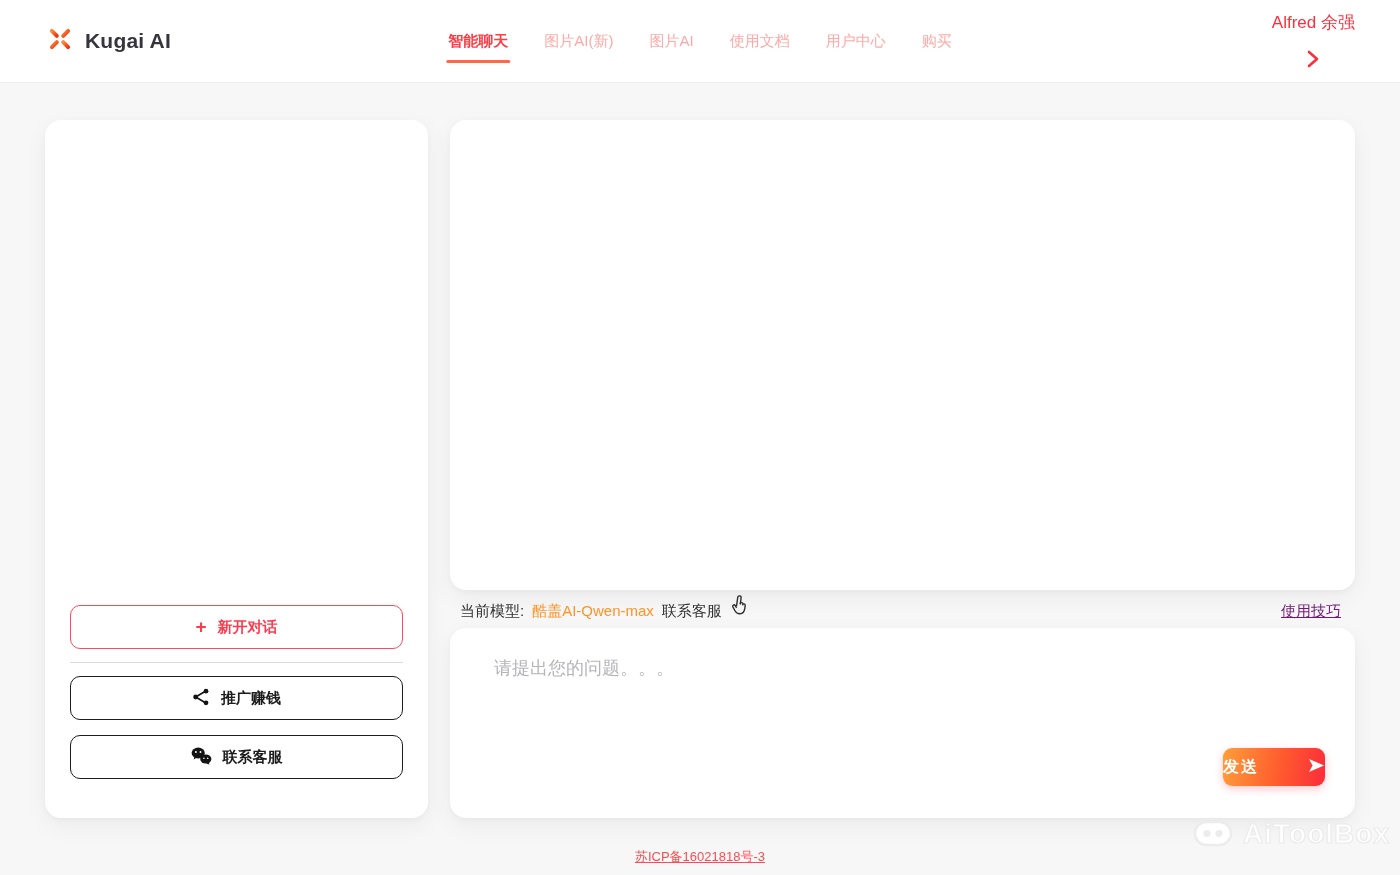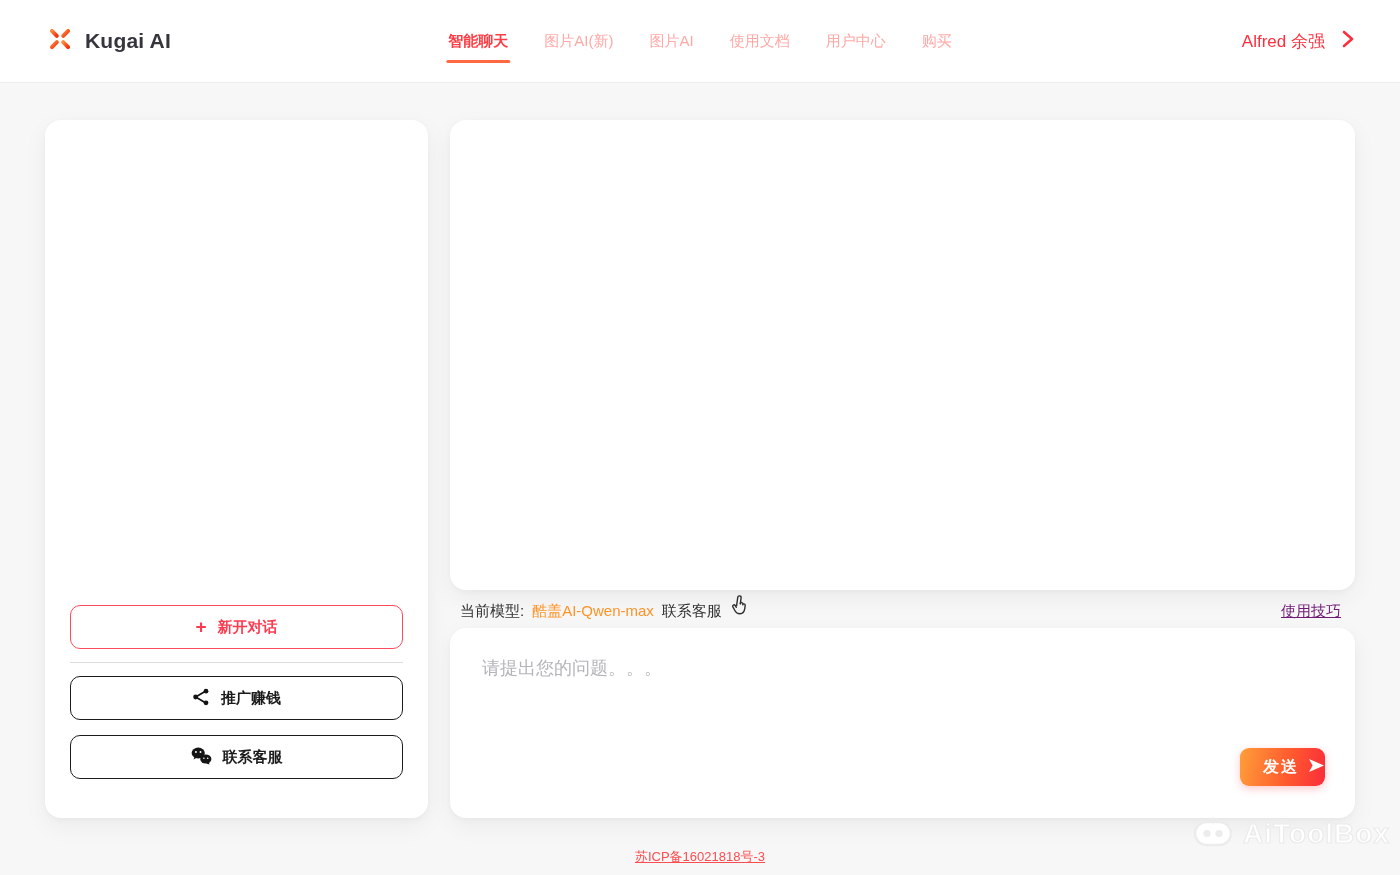--- a/index.html
+++ b/index.html
@@ -33,21 +33,21 @@
     text-decoration: none; padding: 6px 0;
   }
   .nav-item.active { color: #fc3f46; font-weight: bold; }
   .nav-item.active::after {
     content: ""; position: absolute; left: -2px; right: -2px; bottom: -6px;
     height: 3px; border-radius: 2px; background: #ff6a45;
   }
 
   .user-area {
     margin-left: auto;
-    display: flex; align-items: center; gap: 16px; cursor: pointer;
+    display: flex; align-items: center; gap: 16px; cursor: pointer; flex-direction: column;
   }
   .user-name { font-size: 17px; color: #fd2f3d; }
 
   
   .sidebar-card {
     position: absolute; left: 45px; top: 120px; width: 383px; height: 698px;
     background: #fff; border-radius: 16px;
     box-shadow: 0 8px 24px rgba(0,0,0,0.05), 0 2px 6px rgba(0,0,0,0.03);
     display: flex; flex-direction: column; justify-content: flex-end;
     padding: 0 25px 39px;
@@ -88,27 +88,28 @@
   .composer {
     position: absolute; left: 450px; top: 628px; width: 905px; height: 190px;
     background: #fff; border-radius: 16px;
     box-shadow: 0 8px 24px rgba(0,0,0,0.05), 0 2px 6px rgba(0,0,0,0.03);
   }
   .composer textarea {
     width: 100%; height: 120px; border: none; outline: none; resize: none;
     background: transparent;
     padding: 28px 32px; font-size: 18px; color: #444;
     font-family: "Liberation Sans", "DejaVu Sans", sans-serif;
+    margin-left: 12px;
   }
   .composer textarea::placeholder { color: #b4b4ba; }
   .send-btn {
     position: absolute; right: 30px; bottom: 32px;
-    width: 85px; height: 38px; border: none; border-radius: 9px;
+    width: 102px; height: 38px; border: none; border-radius: 9px;
     background: linear-gradient(100deg, #ff9e3a 0%, #ff5c2e 55%, #fb2c3a 100%);
-    display: flex; align-items: center; justify-content: flex-end; gap: 9px;
+    display: flex; align-items: center; justify-content: space-between; gap: 9px;
     cursor: pointer; box-shadow: 0 3px 8px rgba(251,44,58,0.25);
   }
   .send-label { color: #fff; font-size: 16px; font-weight: bold; letter-spacing: 2px; }
 
   
   .footer {
     position: absolute; left: 0; bottom: 9px; width: 1400px; text-align: center;
   }
   .icp-link { font-size: 13px; color: #fb4d50; text-decoration: underline; cursor: pointer; }
 

